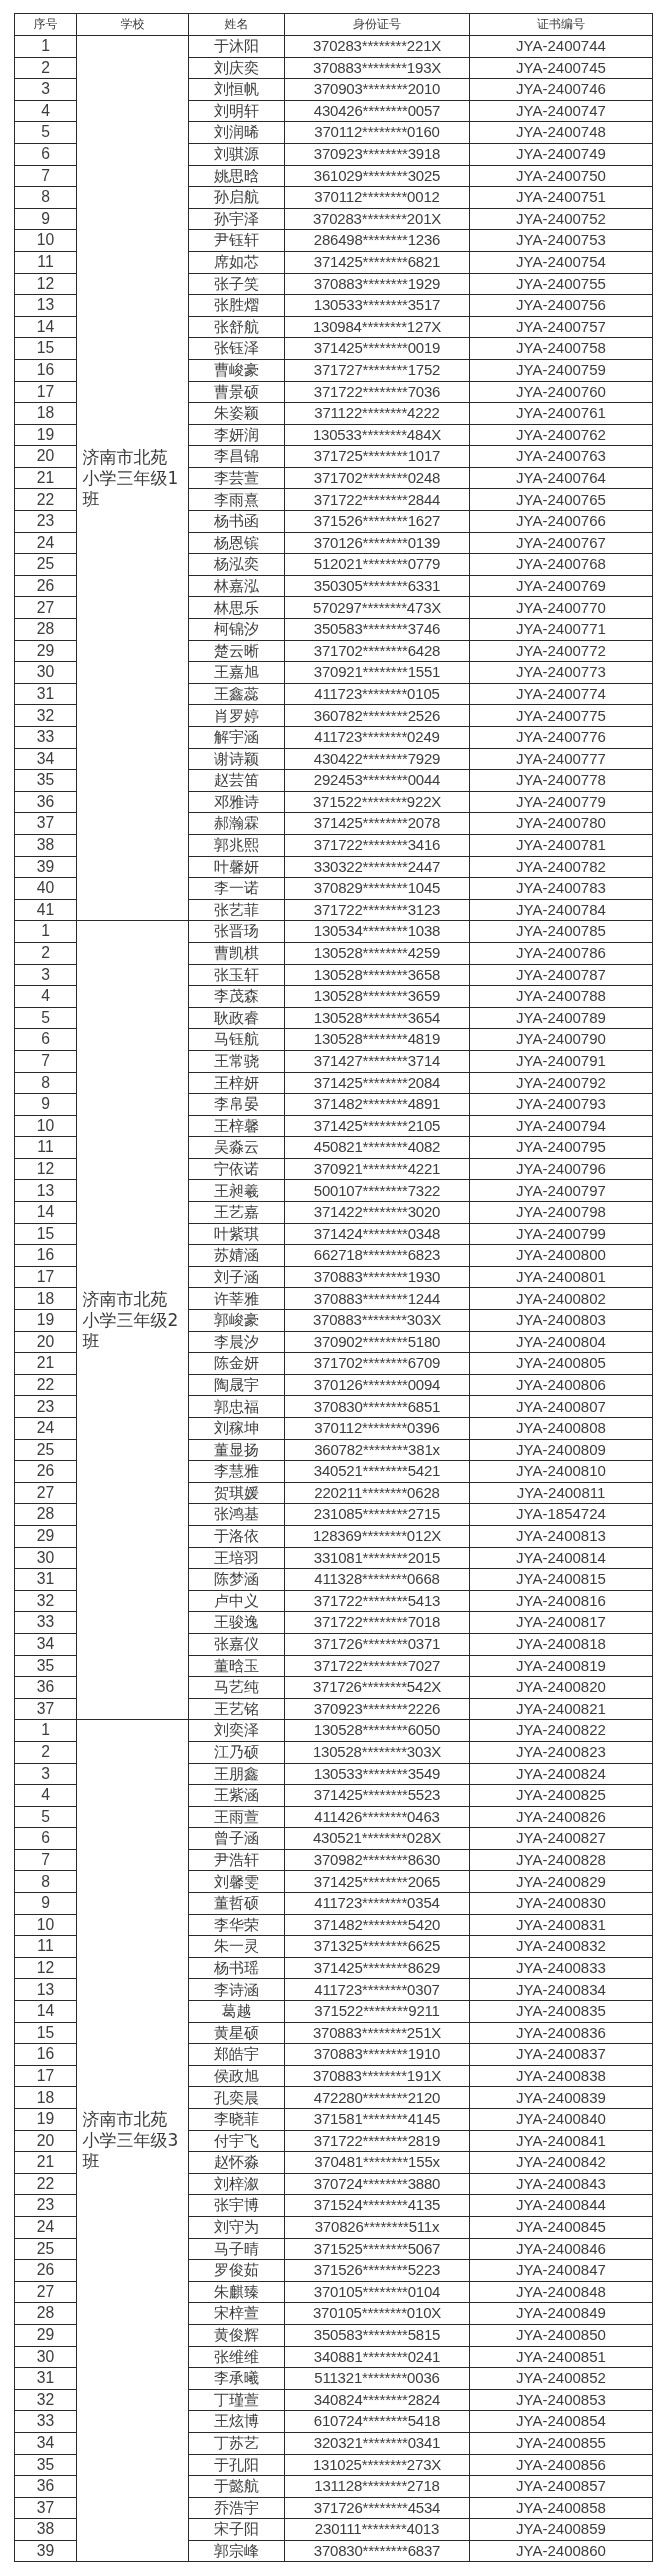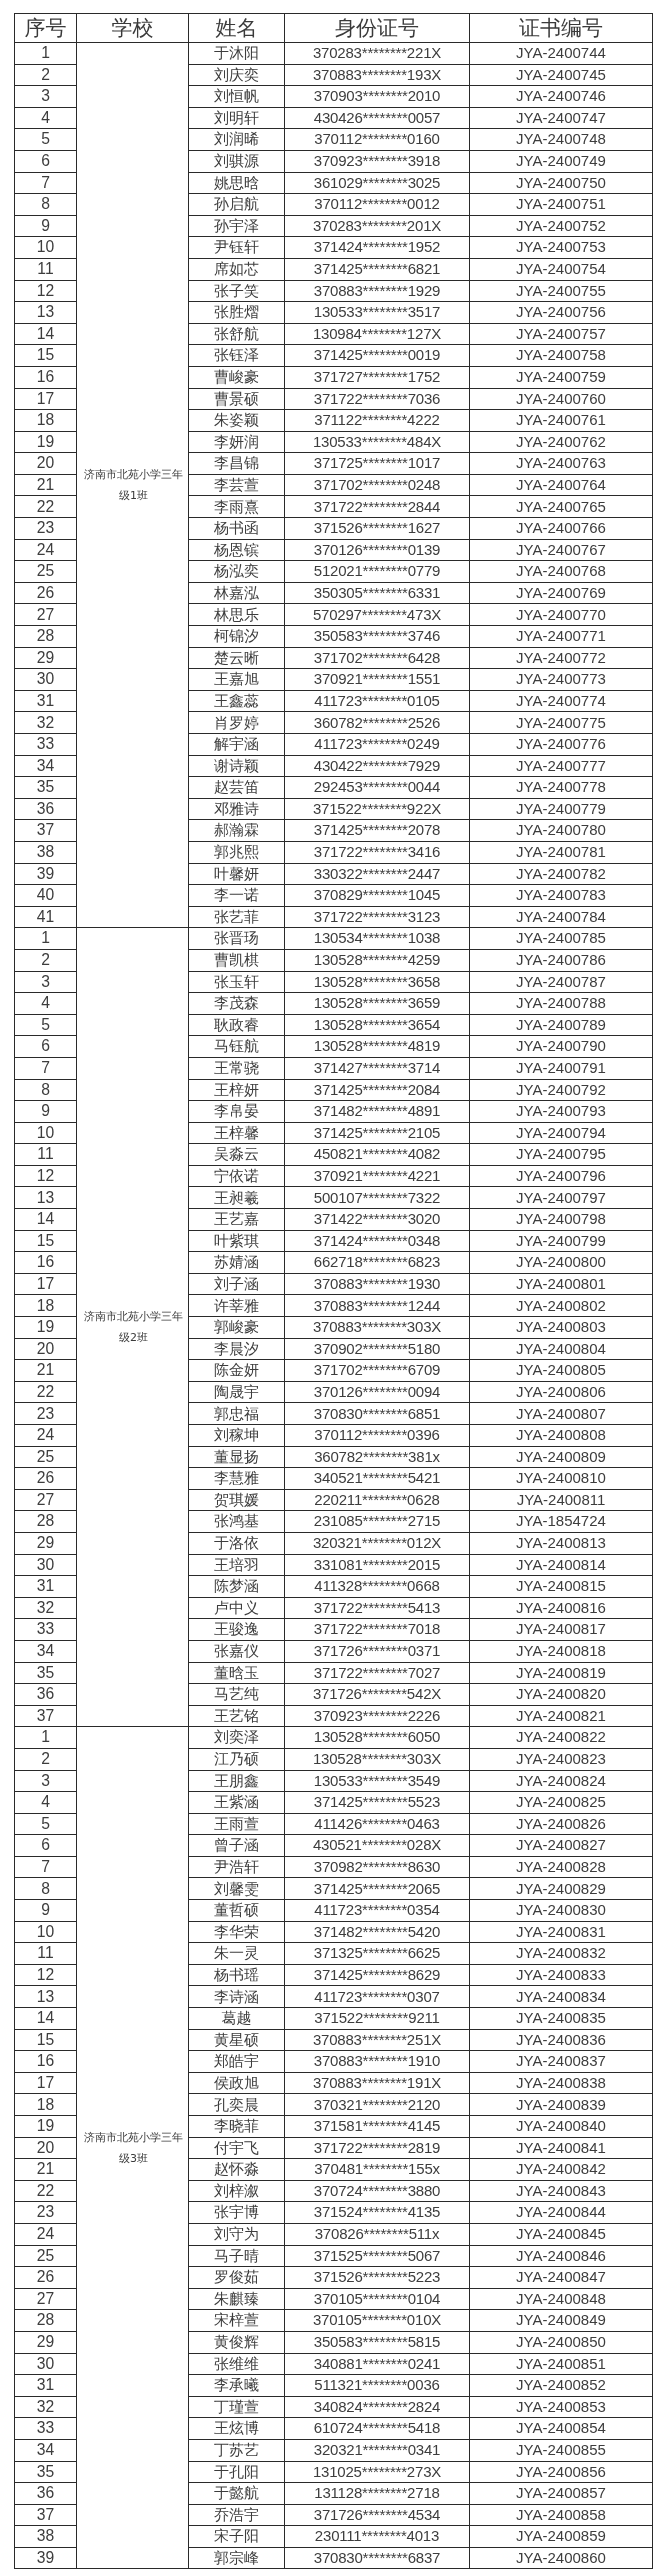--- a/index.html
+++ b/index.html
@@ -7,28 +7,28 @@
          font-family: "DejaVu Sans", "Liberation Sans", sans-serif; color: #333333; }
   #sheet { position: absolute; left: 14px; top: 13px; width: 639px; }
   table { border-collapse: collapse; table-layout: fixed; width: 639px; }
   col.c-seq { width: 62px; }
   col.c-school { width: 112px; }
   col.c-name { width: 96px; }
   col.c-id { width: 185px; }
   col.c-cert { width: 183px; }
   th, td { border: 0.9px solid #2a2a2a; padding: 0; text-align: center; vertical-align: middle;
            white-space: nowrap; overflow: hidden; }
-  th { height: 21px; font-weight: normal; font-size: 21px; color: #3a3a3a; }
+  th { height: 21px; font-weight: normal; font-size: 12px; color: #3a3a3a; }
   td { height: 20.6px; font-size: 15px; line-height: 20.4px; color: #3d3d3d; }
   td.seq { font-family: "Liberation Sans", sans-serif; font-size: 15.7px; }
   td.idc { font-family: "Liberation Sans", sans-serif; font-size: 15px; letter-spacing: -0.2px; }
   td.cert { font-family: "Liberation Sans", sans-serif; font-size: 15px; }
   td.name { font-size: 15px; }
-  td.school { white-space: normal; text-align: center; padding: 0 3.7px 0 5.6px;
-              font-size: 11px; line-height: 21px; color: #3a3a3a; }
+  td.school { white-space: normal; text-align: left; padding: 0 3.7px 0 5.6px;
+              font-size: 17px; line-height: 21px; color: #3a3a3a; }
 </style>
 </head>
 <body>
 
 <div id="sheet">
   <table>
     <colgroup>
       <col class="c-seq">
         <col class="c-school">
         <col class="c-name">
@@ -96,21 +96,21 @@
         </tr>
         <tr>
           <td class="seq">9</td>
           <td class="name">孙宇泽</td>
           <td class="idc">370283********201X</td>
           <td class="cert">JYA-2400752</td>
         </tr>
         <tr>
           <td class="seq">10</td>
           <td class="name">尹钰轩</td>
-          <td class="idc">371424********1952</td>
+          <td class="idc">286498********1236</td>
           <td class="cert">JYA-2400753</td>
         </tr>
         <tr>
           <td class="seq">11</td>
           <td class="name">席如芯</td>
           <td class="idc">371425********6821</td>
           <td class="cert">JYA-2400754</td>
         </tr>
         <tr>
           <td class="seq">12</td>
@@ -457,21 +457,21 @@
         </tr>
         <tr>
           <td class="seq">28</td>
           <td class="name">张鸿基</td>
           <td class="idc">231085********2715</td>
           <td class="cert">JYA-1854724</td>
         </tr>
         <tr>
           <td class="seq">29</td>
           <td class="name">于洛依</td>
-          <td class="idc">320321********012X</td>
+          <td class="idc">128369********012X</td>
           <td class="cert">JYA-2400813</td>
         </tr>
         <tr>
           <td class="seq">30</td>
           <td class="name">王培羽</td>
           <td class="idc">331081********2015</td>
           <td class="cert">JYA-2400814</td>
         </tr>
         <tr>
           <td class="seq">31</td>
@@ -614,21 +614,21 @@
         </tr>
         <tr>
           <td class="seq">17</td>
           <td class="name">侯政旭</td>
           <td class="idc">370883********191X</td>
           <td class="cert">JYA-2400838</td>
         </tr>
         <tr>
           <td class="seq">18</td>
           <td class="name">孔奕晨</td>
-          <td class="idc">370321********2120</td>
+          <td class="idc">472280********2120</td>
           <td class="cert">JYA-2400839</td>
         </tr>
         <tr>
           <td class="seq">19</td>
           <td class="name">李晓菲</td>
           <td class="idc">371581********4145</td>
           <td class="cert">JYA-2400840</td>
         </tr>
         <tr>
           <td class="seq">20</td>

